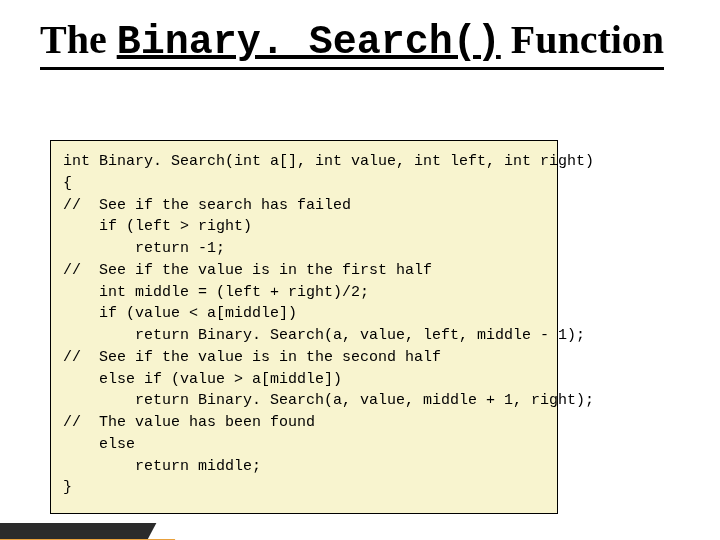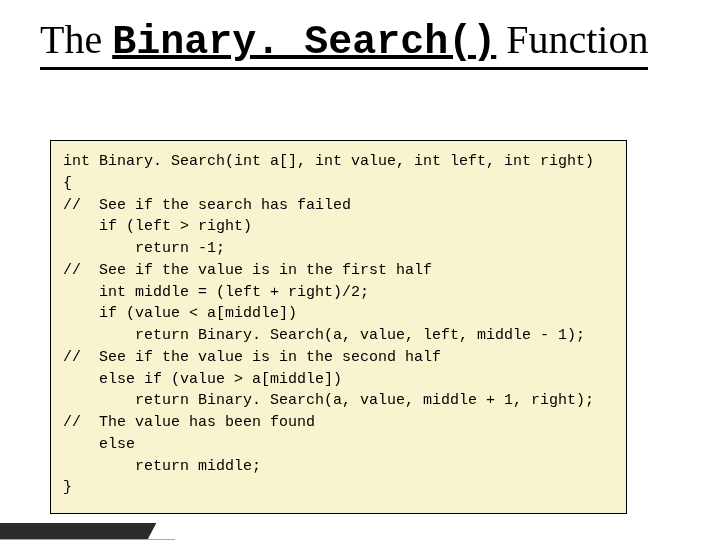--- a/index.html
+++ b/index.html
@@ -24,32 +24,32 @@
     left: 40px;
     font-size: 40px;
     font-weight: bold;
     color: #000;
     line-height: 1.1;
     border-bottom: 3px solid #000;
     padding-bottom: 2px;
   }
   .title .word {
     font-family: Georgia, 'Times New Roman', serif;
-    font-weight: normal;
+    font-weight: bold;
   }
   .title .mono {
     font-family: 'Courier New', Courier, monospace;
     font-weight: bold;
     text-decoration: underline;
   }
   .codebox {
     position: absolute;
     top: 140px;
     left: 50px;
-    width: 577px;
+    width: 508px;
     background: #f8f4cf;
     border: 1px solid #000;
     padding: 10px 12px 14px 12px;
     font-family: 'Courier New', Courier, monospace;
     font-size: 15px;
     line-height: 1.45;
     color: #000;
     white-space: pre;
     box-sizing: border-box;
   }

